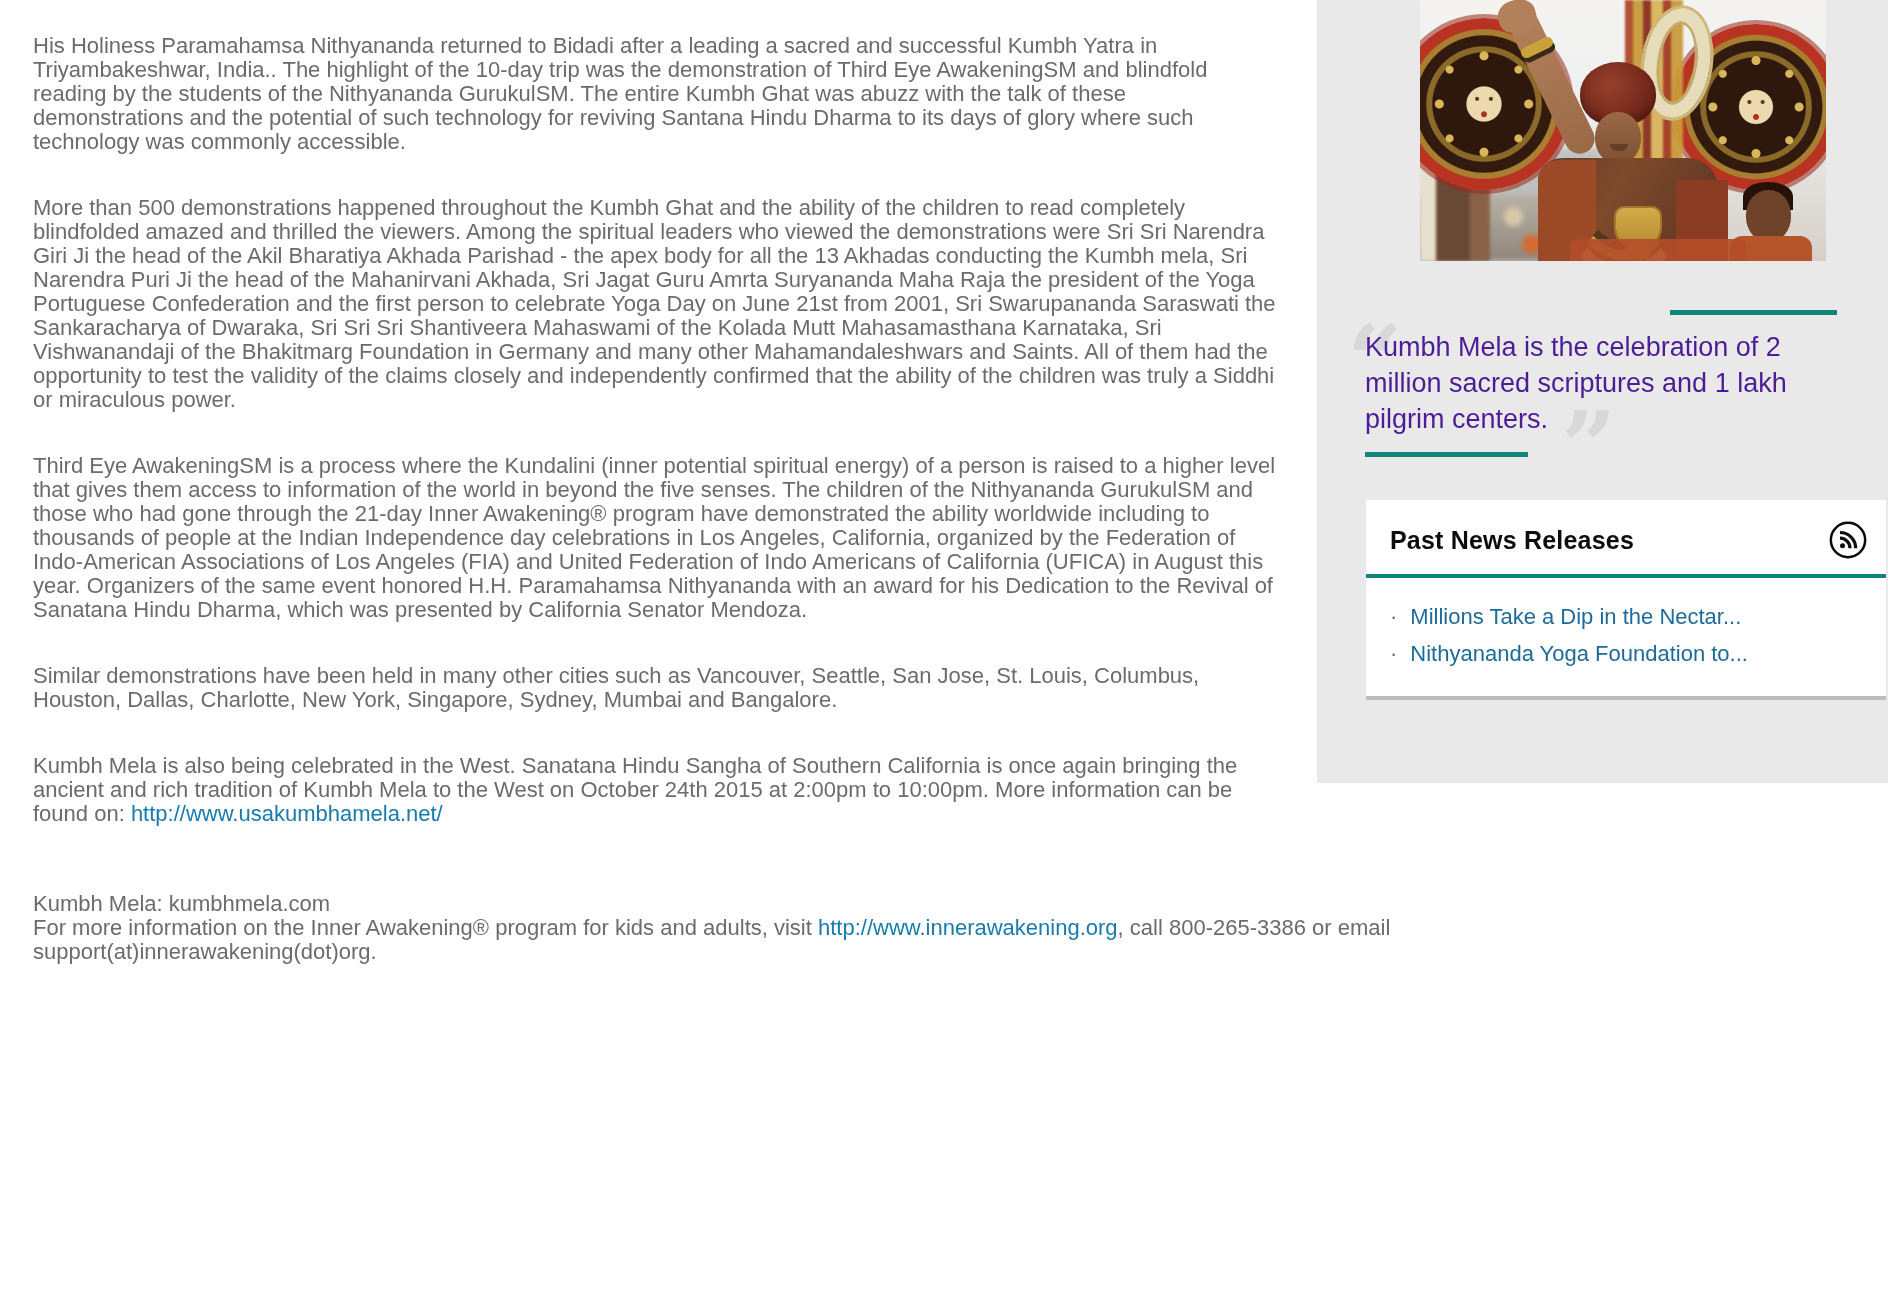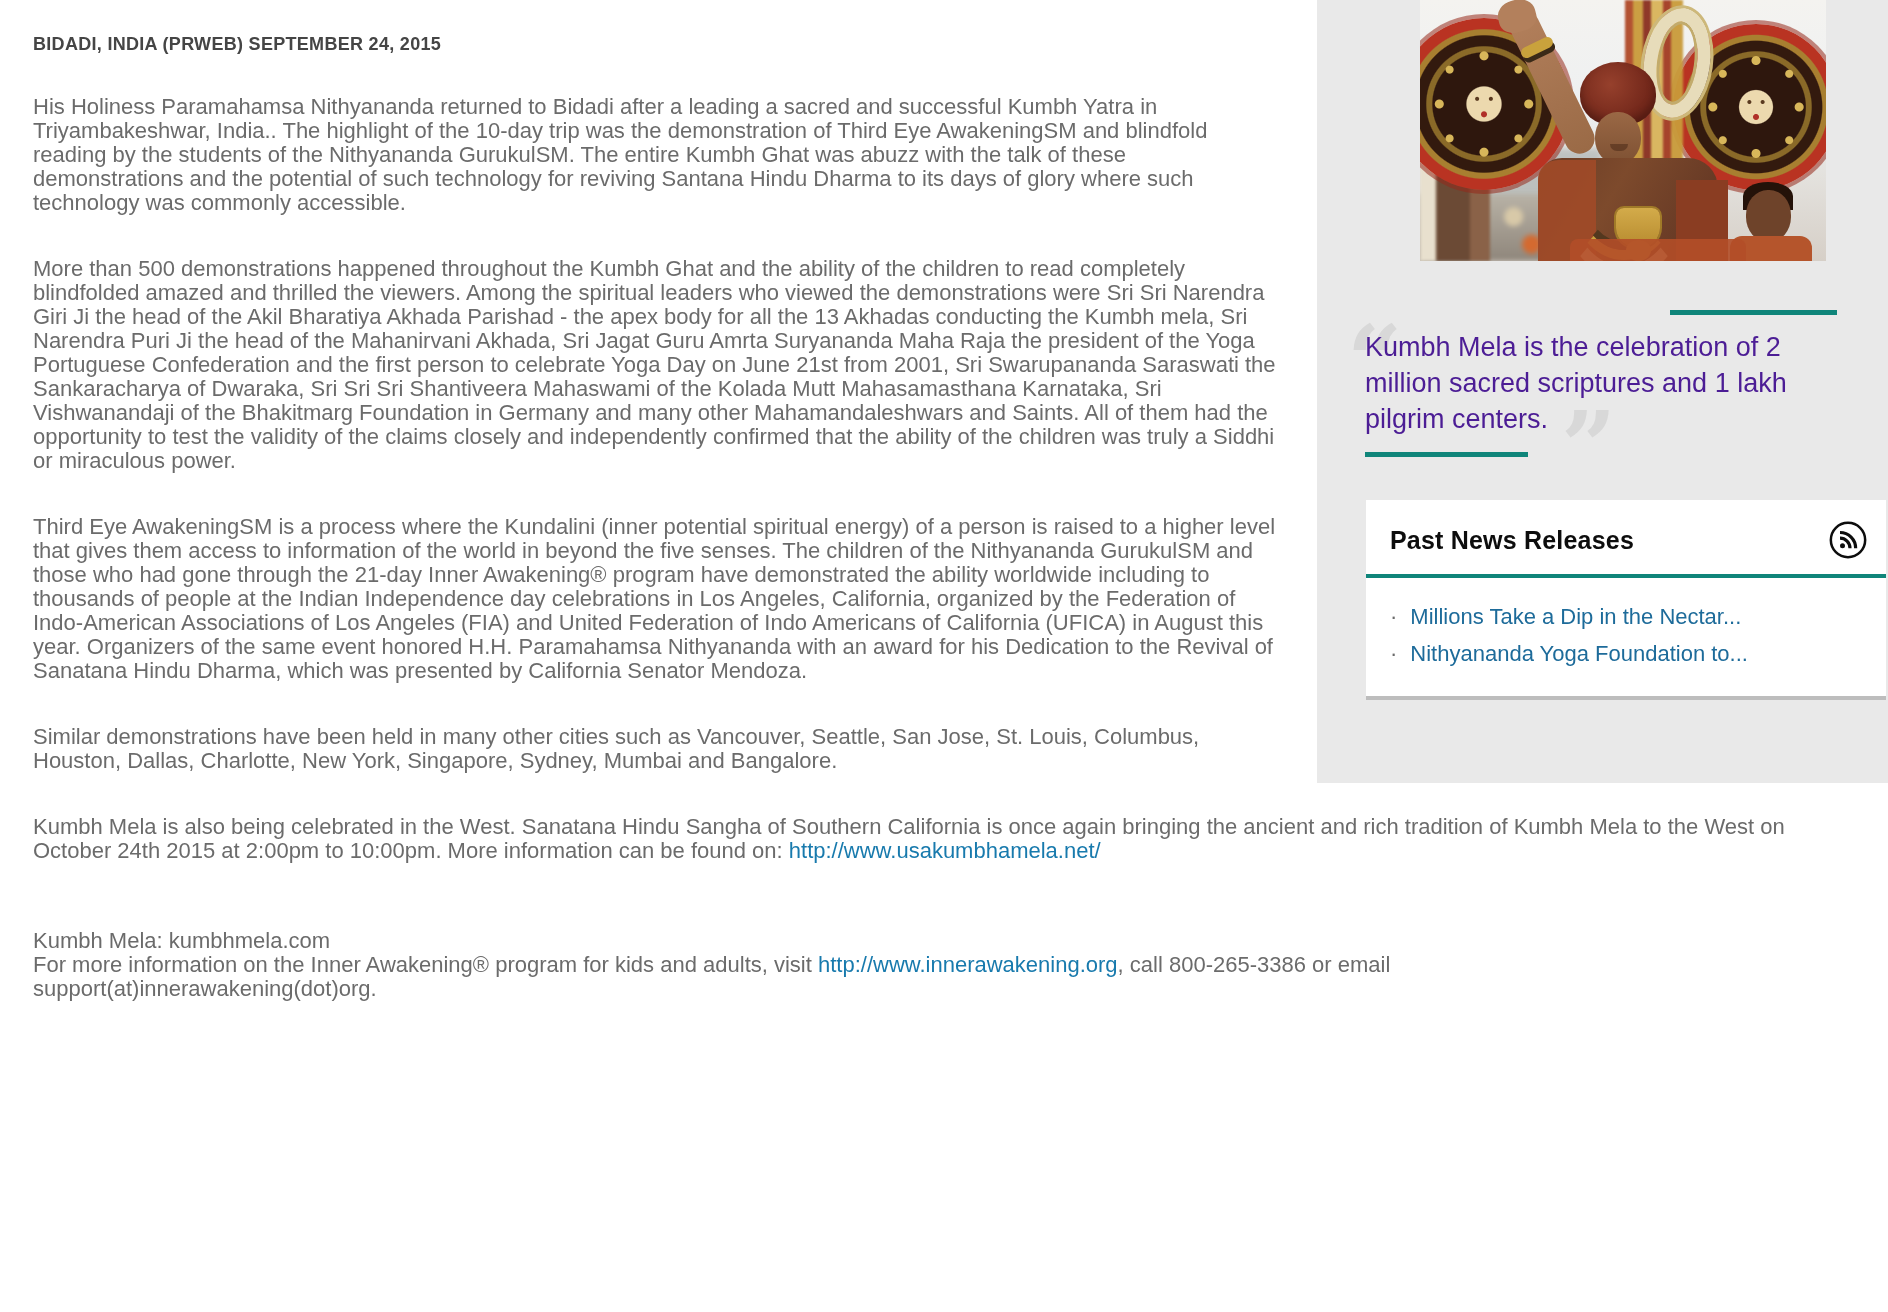--- a/index.html
+++ b/index.html
@@ -219,21 +219,20 @@
           <span class="bullet">·</span><a>Millions Take a Dip in the Nectar...</a>
         </li>
         <li>
           <span class="bullet">·</span><a>Nithyananda Yoga Foundation to...</a>
         </li>
       </ul>
     </section>
   </aside>
 
   <article class="article">
-    <p class="dateline">BIDADI, INDIA (PRWEB) SEPTEMBER 24, 2015</p>
 
     <p class="body-p">His Holiness Paramahamsa Nithyananda returned to Bidadi after a leading a sacred and successful Kumbh Yatra in Triyambakeshwar, India.. The highlight of the 10-day trip was the demonstration of Third Eye AwakeningSM and blindfold reading by the students of the Nithyananda GurukulSM. The entire Kumbh Ghat was abuzz with the talk of these demonstrations and the potential of such technology for reviving Santana Hindu Dharma to its days of glory where such technology was commonly accessible.</p>
     <p class="body-p">More than 500 demonstrations happened throughout the Kumbh Ghat and the ability of the children to read completely blindfolded amazed and thrilled the viewers. Among the spiritual leaders who viewed the demonstrations were Sri Sri Narendra Giri Ji the head of the Akil Bharatiya Akhada Parishad - the apex body for all the 13 Akhadas conducting the Kumbh mela, Sri Narendra Puri Ji the head of the Mahanirvani Akhada, Sri Jagat Guru Amrta Suryananda Maha Raja the president of the Yoga Portuguese Confederation and the first person to celebrate Yoga Day on June 21st from 2001, Sri Swarupananda Saraswati the Sankaracharya of Dwaraka, Sri Sri Sri Shantiveera Mahaswami of the Kolada Mutt Mahasamasthana Karnataka, Sri Vishwanandaji of the Bhakitmarg Foundation in Germany and many other Mahamandaleshwars and Saints. All of them had the opportunity to test the validity of the claims closely and independently confirmed that the ability of the children was truly a Siddhi or miraculous power.</p>
     <p class="body-p">Third Eye AwakeningSM is a process where the Kundalini (inner potential spiritual energy) of a person is raised to a higher level that gives them access to information of the world in beyond the five senses. The children of the Nithyananda GurukulSM and those who had gone through the 21-day Inner Awakening® program have demonstrated the ability worldwide including to thousands of people at the Indian Independence day celebrations in Los Angeles, California, organized by the Federation of Indo-American Associations of Los Angeles (FIA) and United Federation of Indo Americans of California (UFICA) in August this year. Organizers of the same event honored H.H. Paramahamsa Nithyananda with an award for his Dedication to the Revival of Sanatana Hindu Dharma, which was presented by California Senator Mendoza.</p>
     <p class="body-p">Similar demonstrations have been held in many other cities such as Vancouver, Seattle, San Jose, St. Louis, Columbus, Houston, Dallas, Charlotte, New York, Singapore, Sydney, Mumbai and Bangalore.</p>
 
     <p class="body-p">
       <span>Kumbh Mela is also being celebrated in the West. Sanatana Hindu Sangha of Southern California is once again bringing the ancient and rich tradition of Kumbh Mela to the West on October 24th 2015 at 2:00pm to 10:00pm. More information can be found on: </span><a>http://www.usakumbhamela.net/</a>
     </p>
 

